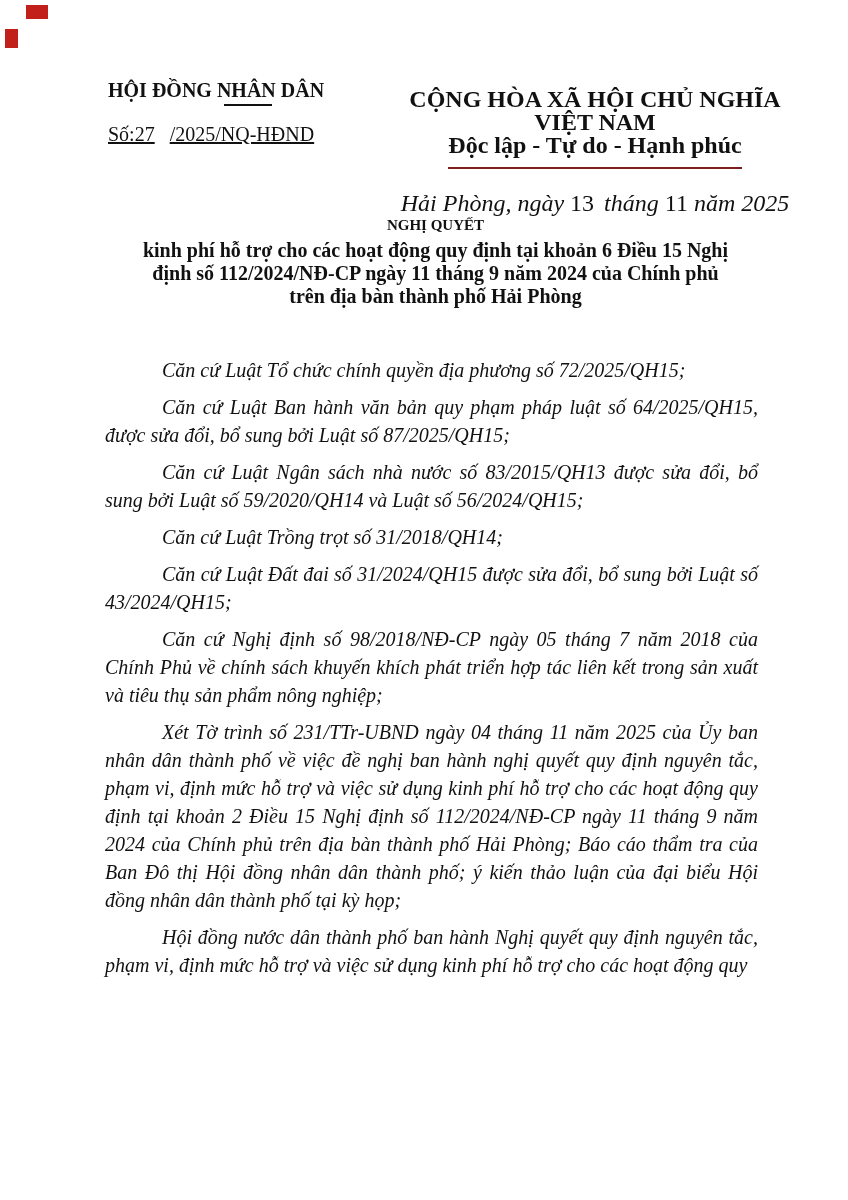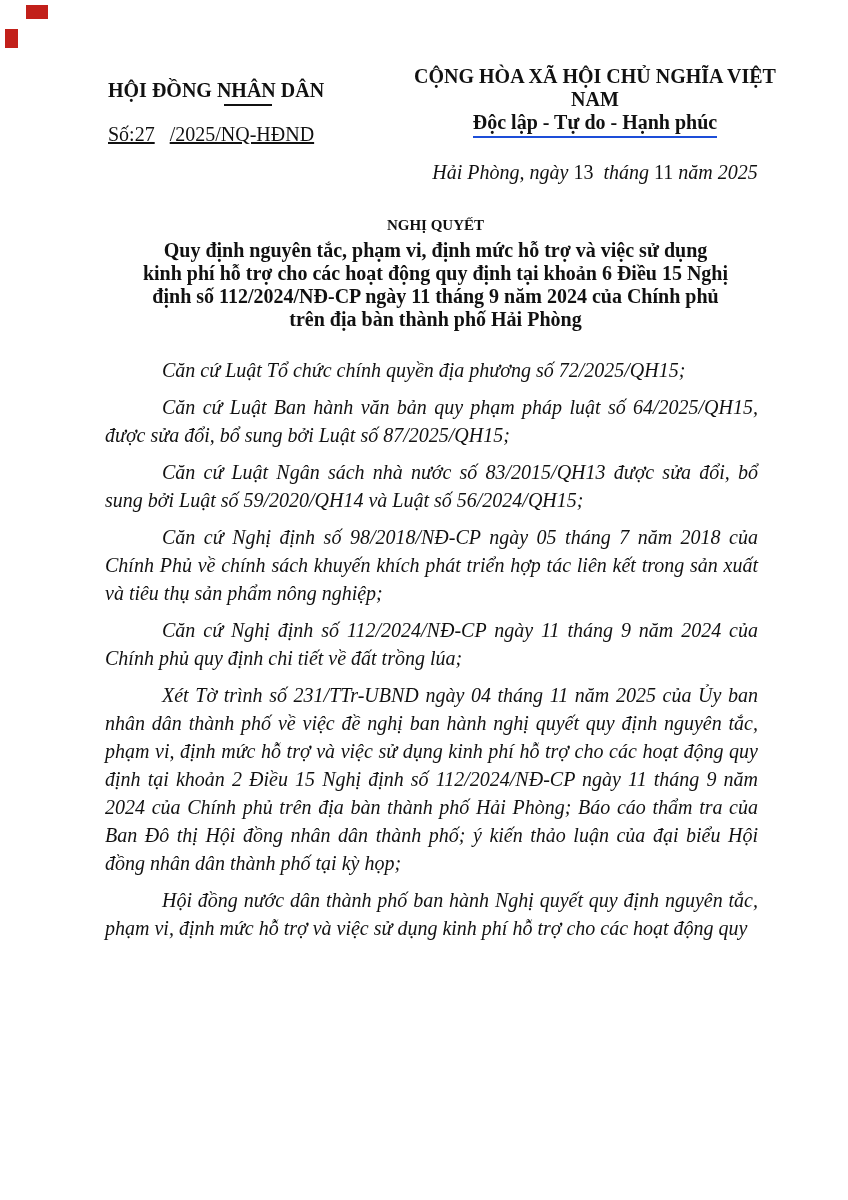--- a/index.html
+++ b/index.html
@@ -36,32 +36,32 @@
   .hdr-left .doc-number {
     font-weight: normal;
     margin-top: 17px;
     font-size: 20px;
     text-decoration: underline;
   }
   .doc-number .gap { display: inline-block; width: 15px; }
 
   .hdr-right {
     position: absolute;
-    left: 395px; top: 65px;
+    left: 395px; top: 88px;
     width: 400px;
     text-align: center;
-    font-size: 20px;
+    font-size: 24px;
     line-height: 23px;
   }
   .hdr-right .motto-line1 { font-weight: bold; }
   .hdr-right .motto-line2 {
     font-weight: bold;
     display: inline-block;
-    border-bottom: 2px solid #1d4ed8;
-    padding-bottom: 2px;
+    border-bottom: 2px solid #7f1d1d;
+    padding-bottom: 10px;
   }
   .hdr-right .date-line {
     margin-top: 23px;
     font-style: italic;
   }
   .date-line .upright { font-style: normal; font-family: Liberation Serif, serif; }
   .date-line .wgap { display: inline-block; width: 10px; }
 
   
   .title-block {
@@ -106,27 +106,27 @@
 </div>
 
 <div class="hdr-right">
   <div class="motto-line1">CỘNG HÒA XÃ HỘI CHỦ NGHĨA VIỆT NAM</div>
   <div><span class="motto-line2">Độc lập - Tự do - Hạnh phúc</span></div>
   <div class="date-line"><span>Hải Phòng, ngày</span>&nbsp;<span class="upright">13</span><span class="wgap"></span><span>tháng</span>&nbsp;<span class="upright">11</span>&nbsp;<span>năm</span>&nbsp;<span>2025</span></div>
 </div>
 
 <div class="title-block">
   <div class="title-main">NGHỊ QUYẾT</div>
-  <div class="title-sub">Quy định nguyên tắc, phạm vi, định mức hỗ trợ và việc sử dụng</div>
   <div class="title-sub">kinh phí hỗ trợ cho các hoạt động quy định tại khoản 6 Điều 15 Nghị</div>
   <div class="title-sub">định số 112/2024/NĐ-CP ngày 11 tháng 9 năm 2024 của Chính phủ</div>
   <div class="title-sub">trên địa bàn thành phố Hải Phòng</div>
 </div>
 
 <div class="content">
   <p>Căn cứ Luật Tổ chức chính quyền địa phương số 72/2025/QH15;</p>
   <p>Căn cứ Luật Ban hành văn bản quy phạm pháp luật số 64/2025/QH15, được sửa đổi, bổ sung bởi Luật số 87/2025/QH15;</p>
   <p>Căn cứ Luật Ngân sách nhà nước số 83/2015/QH13 được sửa đổi, bổ sung bởi Luật số 59/2020/QH14 và Luật số 56/2024/QH15;</p>
+  <p>Căn cứ Luật Trồng trọt số 31/2018/QH14;</p>
+  <p>Căn cứ Luật Đất đai số 31/2024/QH15 được sửa đổi, bổ sung bởi Luật số 43/2024/QH15;</p>
   <p>Căn cứ Nghị định số 98/2018/NĐ-CP ngày 05 tháng 7 năm 2018 của Chính Phủ về chính sách khuyến khích phát triển hợp tác liên kết trong sản xuất và tiêu thụ sản phẩm nông nghiệp;</p>
-  <p>Căn cứ Nghị định số 112/2024/NĐ-CP ngày 11 tháng 9 năm 2024 của Chính phủ quy định chi tiết về đất trồng lúa;</p>
   <p>Xét Tờ trình số 231/TTr-UBND ngày 04 tháng 11 năm 2025 của Ủy ban nhân dân thành phố về việc đề nghị ban hành nghị quyết quy định nguyên tắc, phạm vi, định mức hỗ trợ và việc sử dụng kinh phí hỗ trợ cho các hoạt động quy định tại khoản 2 Điều 15 Nghị định số 112/2024/NĐ-CP ngày 11 tháng 9 năm 2024 của Chính phủ trên địa bàn thành phố Hải Phòng; Báo cáo thẩm tra của Ban Đô thị Hội đồng nhân dân thành phố; ý kiến thảo luận của đại biểu Hội đồng nhân dân thành phố tại kỳ họp;</p>
   <p>Hội đồng nước dân thành phố ban hành Nghị quyết quy định nguyên tắc, phạm vi, định mức hỗ trợ và việc sử dụng kinh phí hỗ trợ cho các hoạt động quy</p>
 </div>
 
 </body></html>

